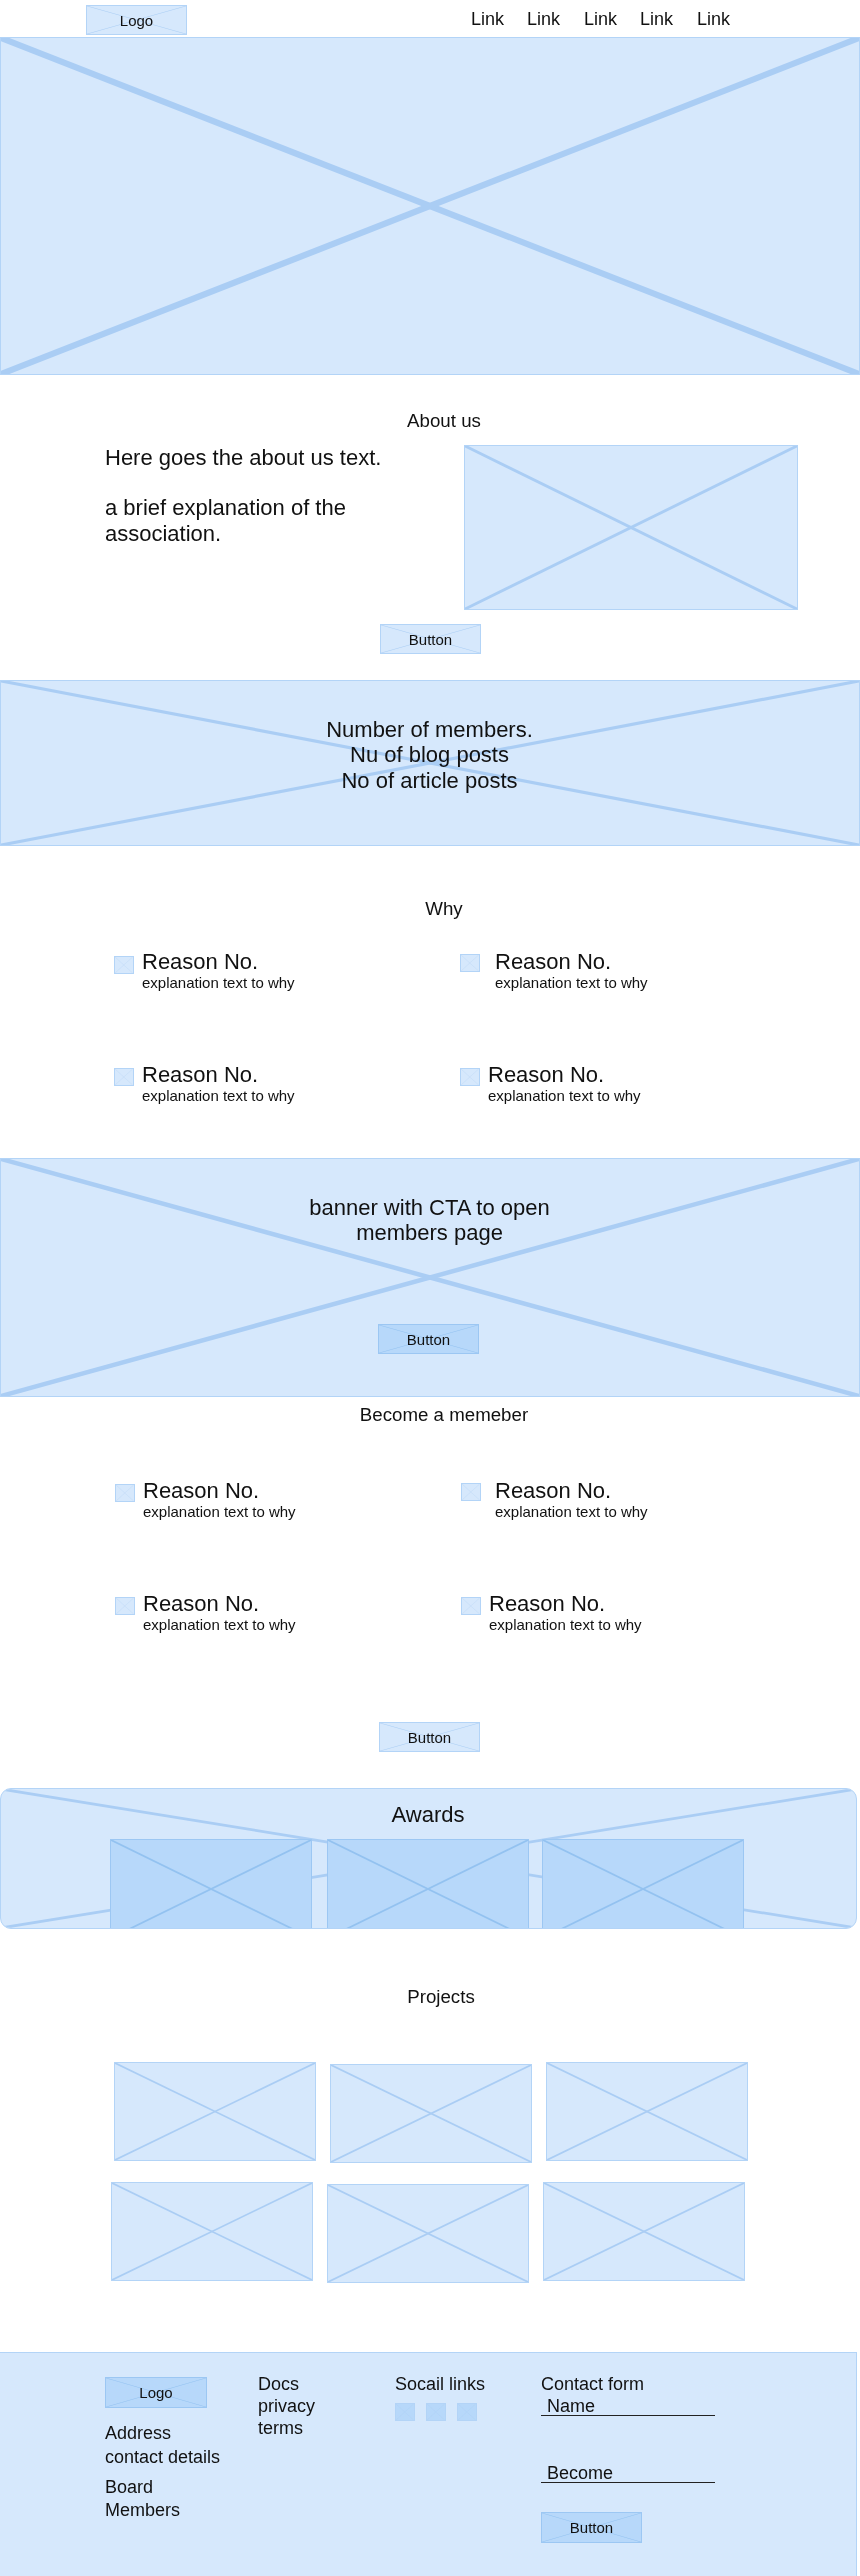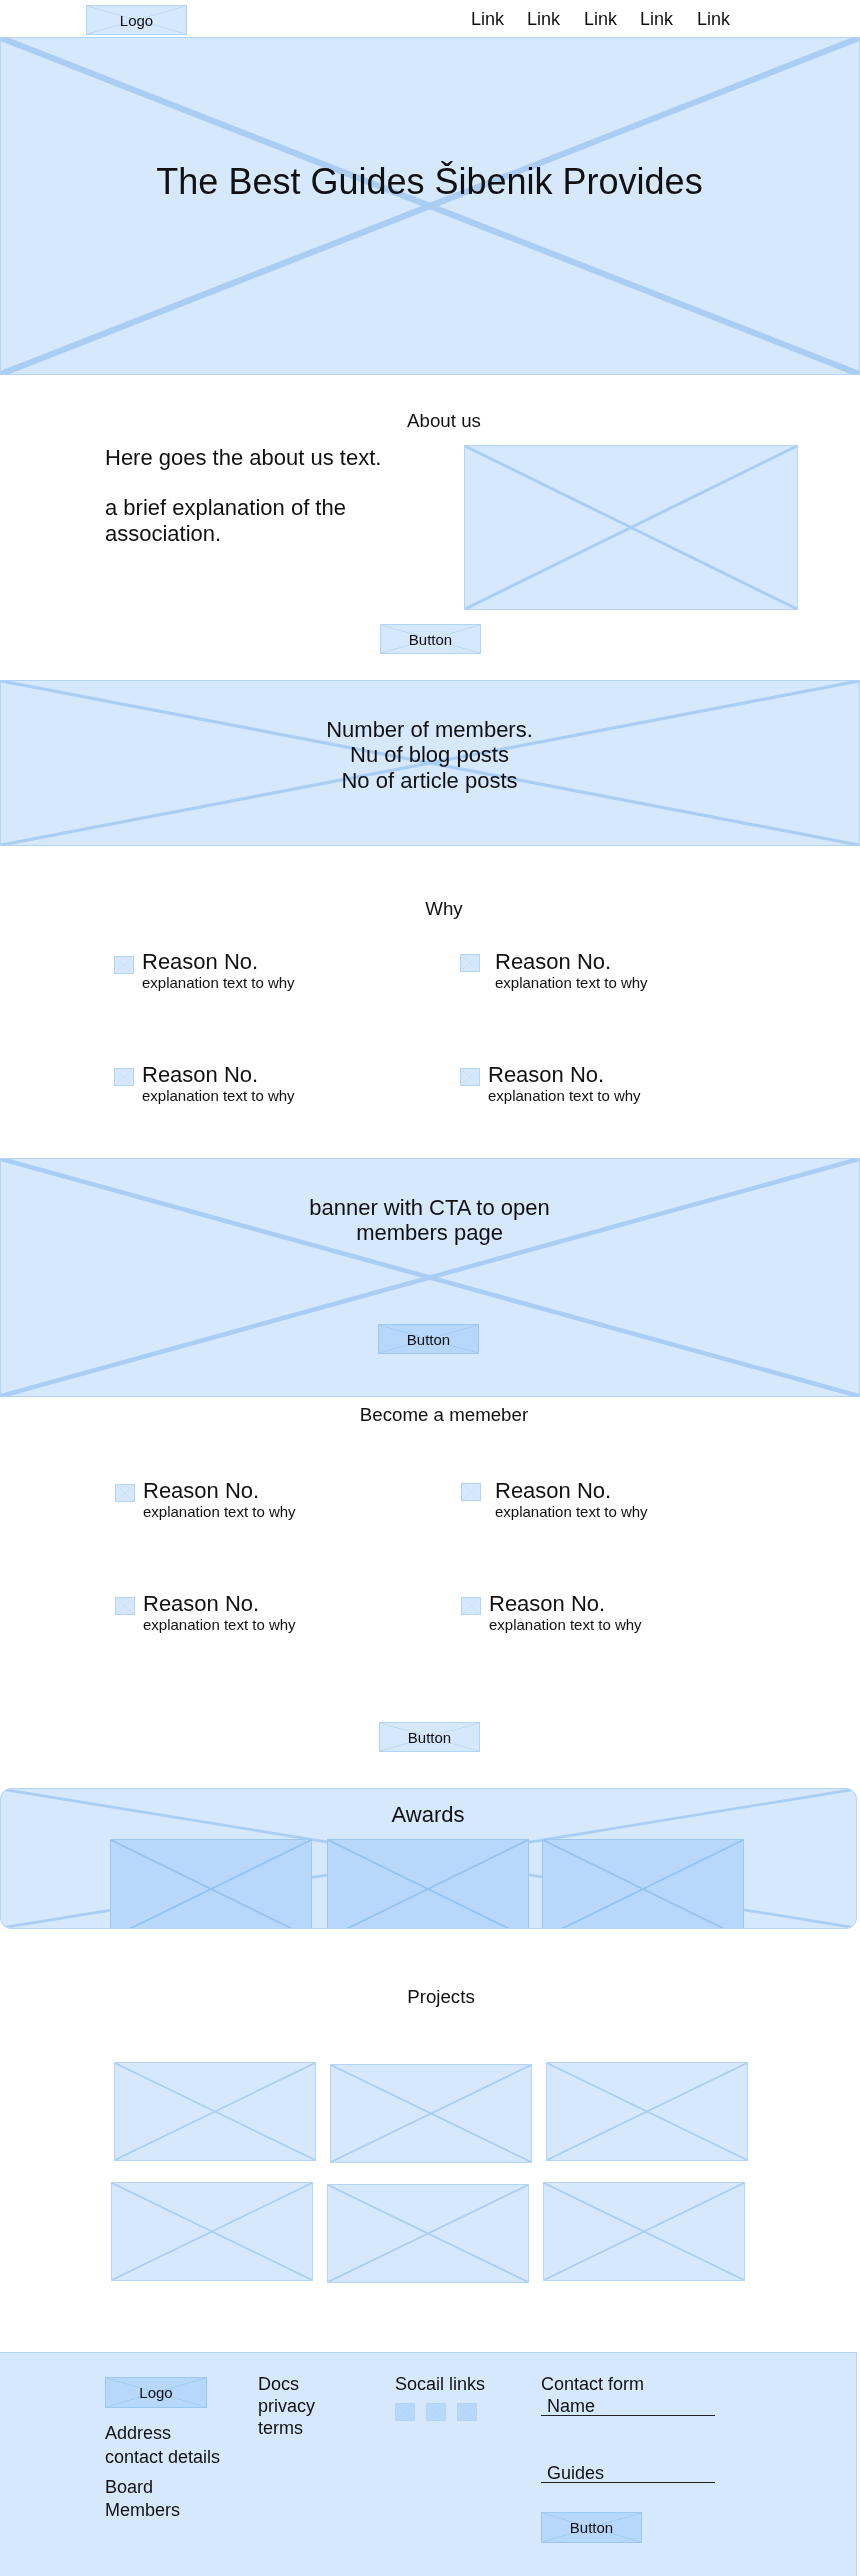--- a/index.html
+++ b/index.html
@@ -57,21 +57,20 @@
   <a class="nav-link" style="left:584px;">Link</a>
   <a class="nav-link" style="left:640px;">Link</a>
   <a class="nav-link" style="left:697px;">Link</a>
 </nav>
 
 <section class="ph" style="left:0; top:37px; width:860px; height:338px;">
   <svg class="x" viewBox="0 0 100 100" preserveAspectRatio="none">
       <line x1="0" y1="0" x2="100" y2="100"></line>
       <line x1="100" y1="0" x2="0" y2="100"></line>
     </svg>
-  <h1 class="abs center-text" style="left:0; top:123px; width:857px; font-size:36px; font-weight:normal;">The Best Guides Šibenik Provides</h1>
 </section>
 
 <div class="section-title" style="top:410px;">About us</div>
 <p class="abs" style="left:105px; top:445px; font-size:22px;">Here goes the about us text.</p>
 <p class="abs" style="left:105px; top:495px; font-size:22px;">a brief explanation of the</p>
 <p class="abs" style="left:105px; top:521px; font-size:22px;">association.</p>
 <div class="ph" style="left:464px; top:445px; width:334px; height:165px;">
   <svg class="x" viewBox="0 0 100 100" preserveAspectRatio="none">
       <line x1="0" y1="0" x2="100" y2="100"></line>
       <line x1="100" y1="0" x2="0" y2="100"></line>
@@ -302,21 +301,21 @@
   <div class="ph" style="left:457px; top:50px; width:19.6px; height:18px; background:#b7d8fa;">
       <svg class="x" viewBox="0 0 100 100" preserveAspectRatio="none">
         <line x1="0" y1="0" x2="100" y2="100"></line>
         <line x1="100" y1="0" x2="0" y2="100"></line>
       </svg>
     </div>
 
   <div class="footer-text" style="left:541px; top:19.6px;">Contact form</div>
   <div class="footer-text" style="left:547px; top:42px; width:169px;">Name</div>
   <div class="field-line" style="left:541px; top:62px; width:174px;"></div>
-  <div class="footer-text" style="left:547px; top:109px; width:169px;">Guides</div>
+  <div class="footer-text" style="left:547px; top:109px; width:169px;">Become</div>
   <div class="field-line" style="left:541px; top:129px; width:174px;"></div>
   <div class="ph dark btn" style="left:541px; top:159px; width:101px; height:31px; border-width:1.3px;">
     <svg class="x" viewBox="0 0 100 100" preserveAspectRatio="none">
         <line x1="0" y1="0" x2="100" y2="100"></line>
         <line x1="100" y1="0" x2="0" y2="100"></line>
       </svg>
     <span>Button</span>
   </div>
 </footer>
 

